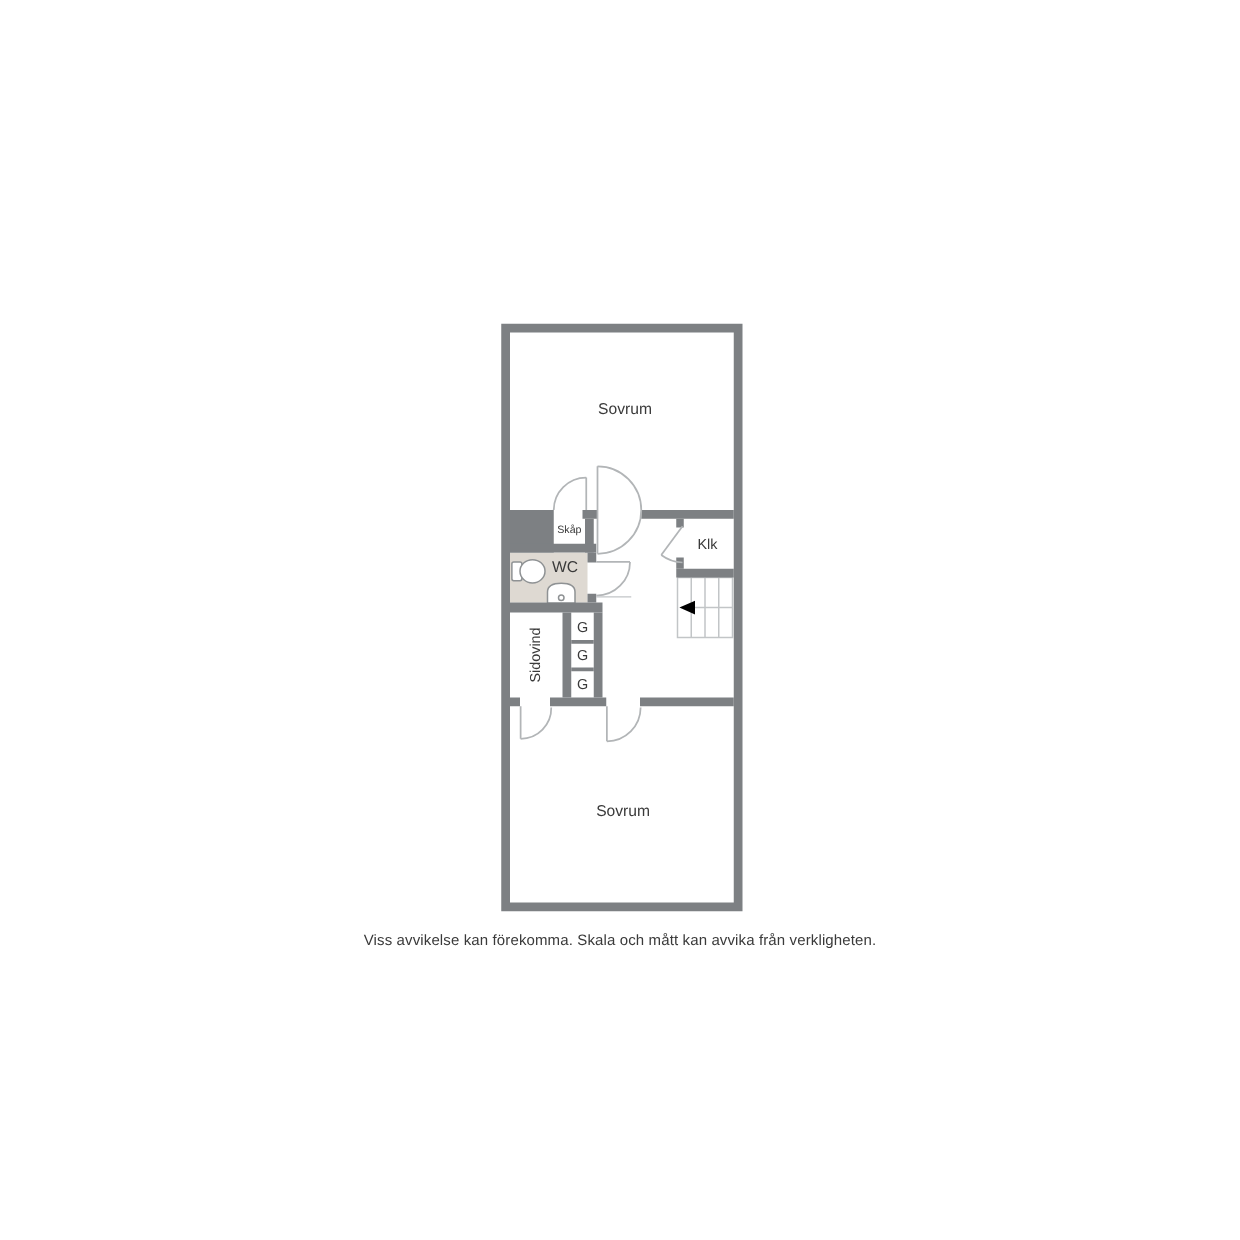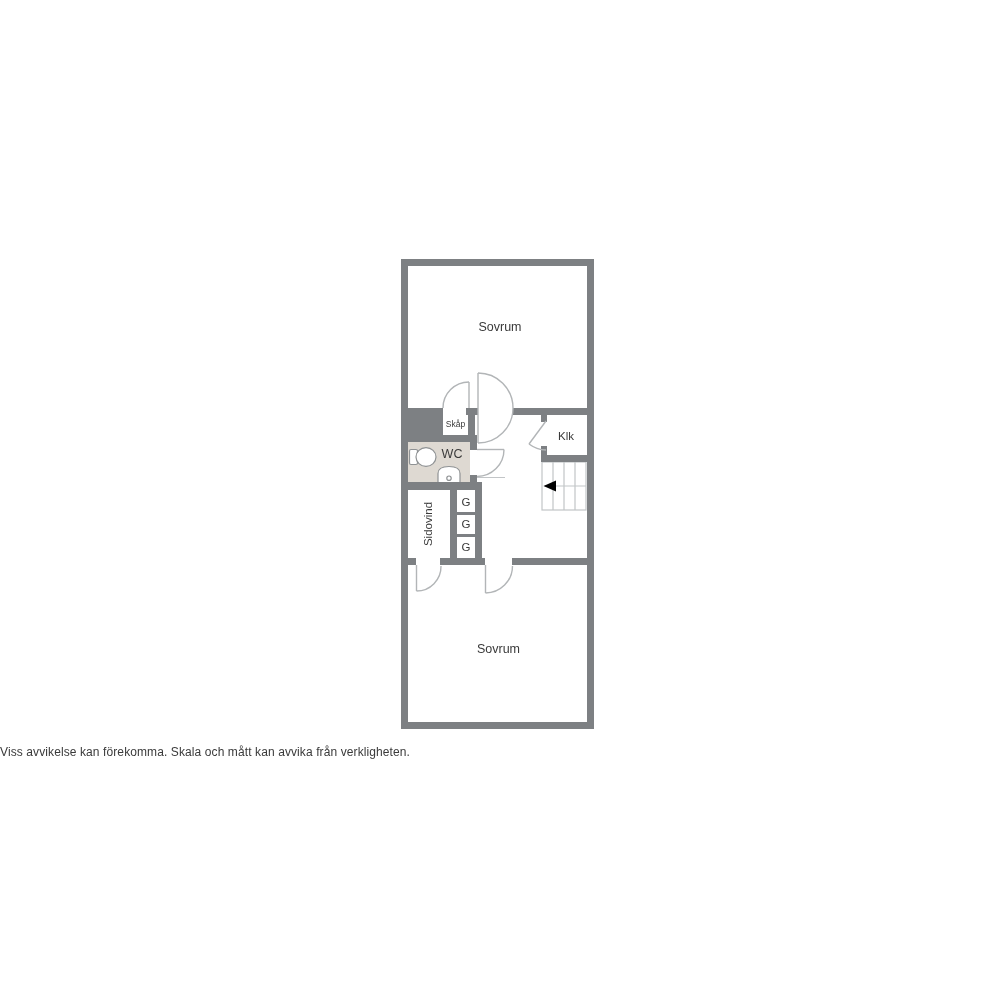--- a/index.html
+++ b/index.html
@@ -34,21 +34,21 @@
     text-anchor: middle;
   }
   .room-label.small { font-size: 8.5px; }
   .room-label.mid { font-size: 11.5px; }
 
   .caption {
     position: absolute;
     left: 0;
     top: 745px;
     width: 992px;
-    text-align: left;
+    text-align: center;
     font-size: 12px;
     color: var(--label-text, #3a3a3a);
     letter-spacing: 0.1px;
   }
 </style>
 </head>
 <body>
 
 <div class="stage">
   <svg width="992" height="992" viewBox="0 0 992 992">

